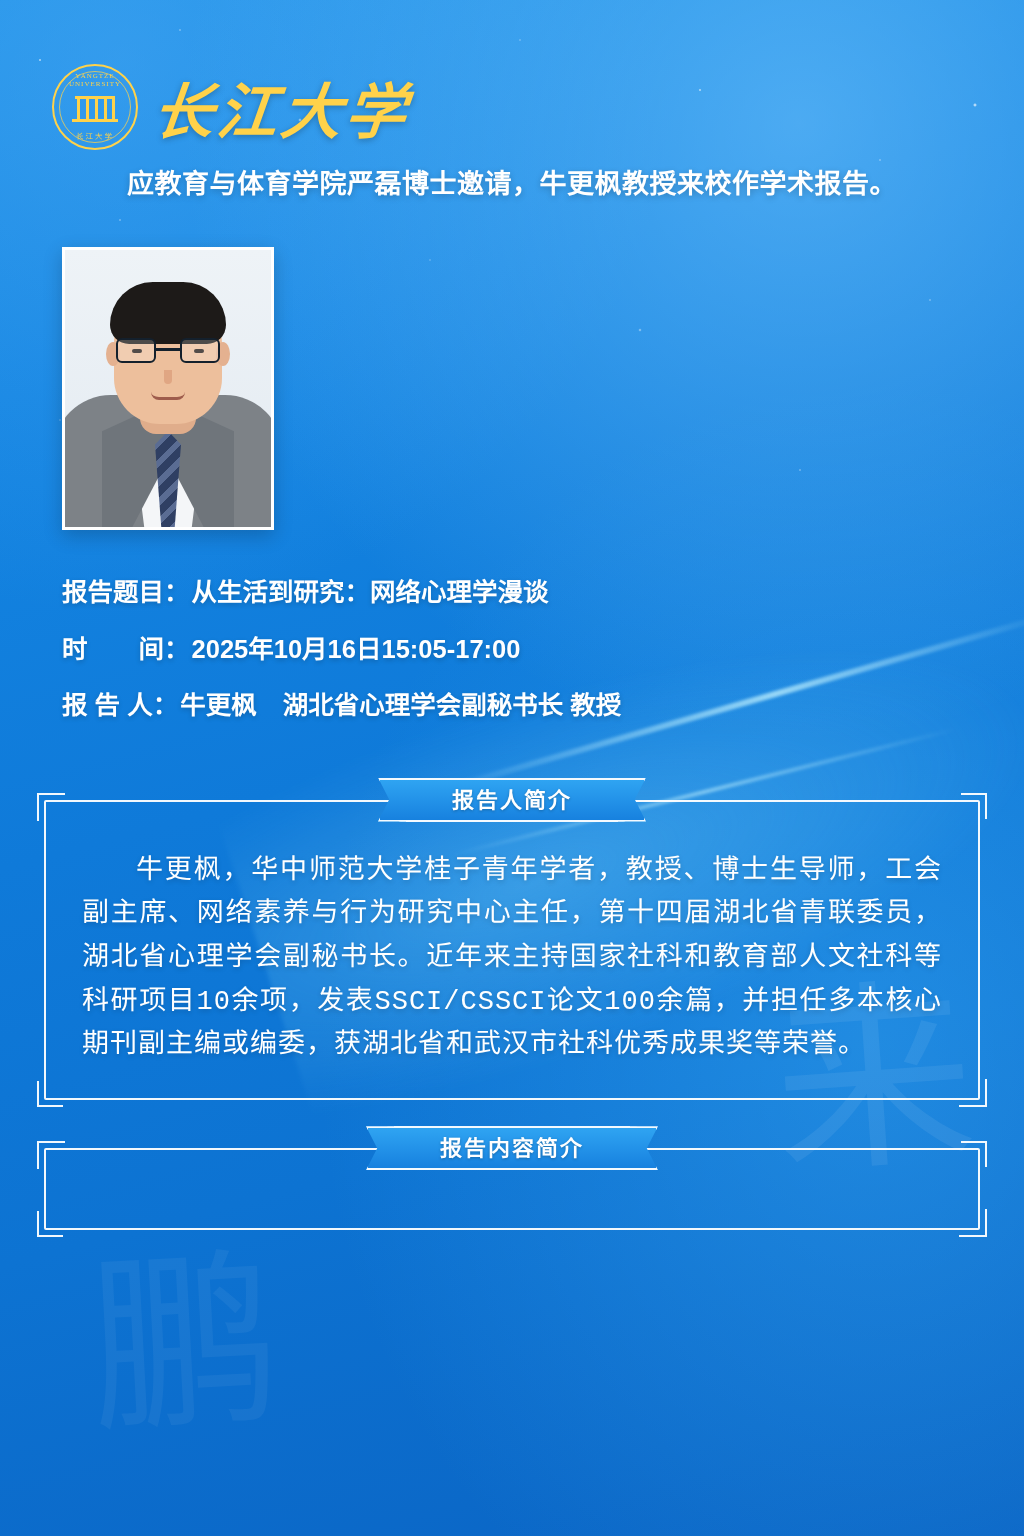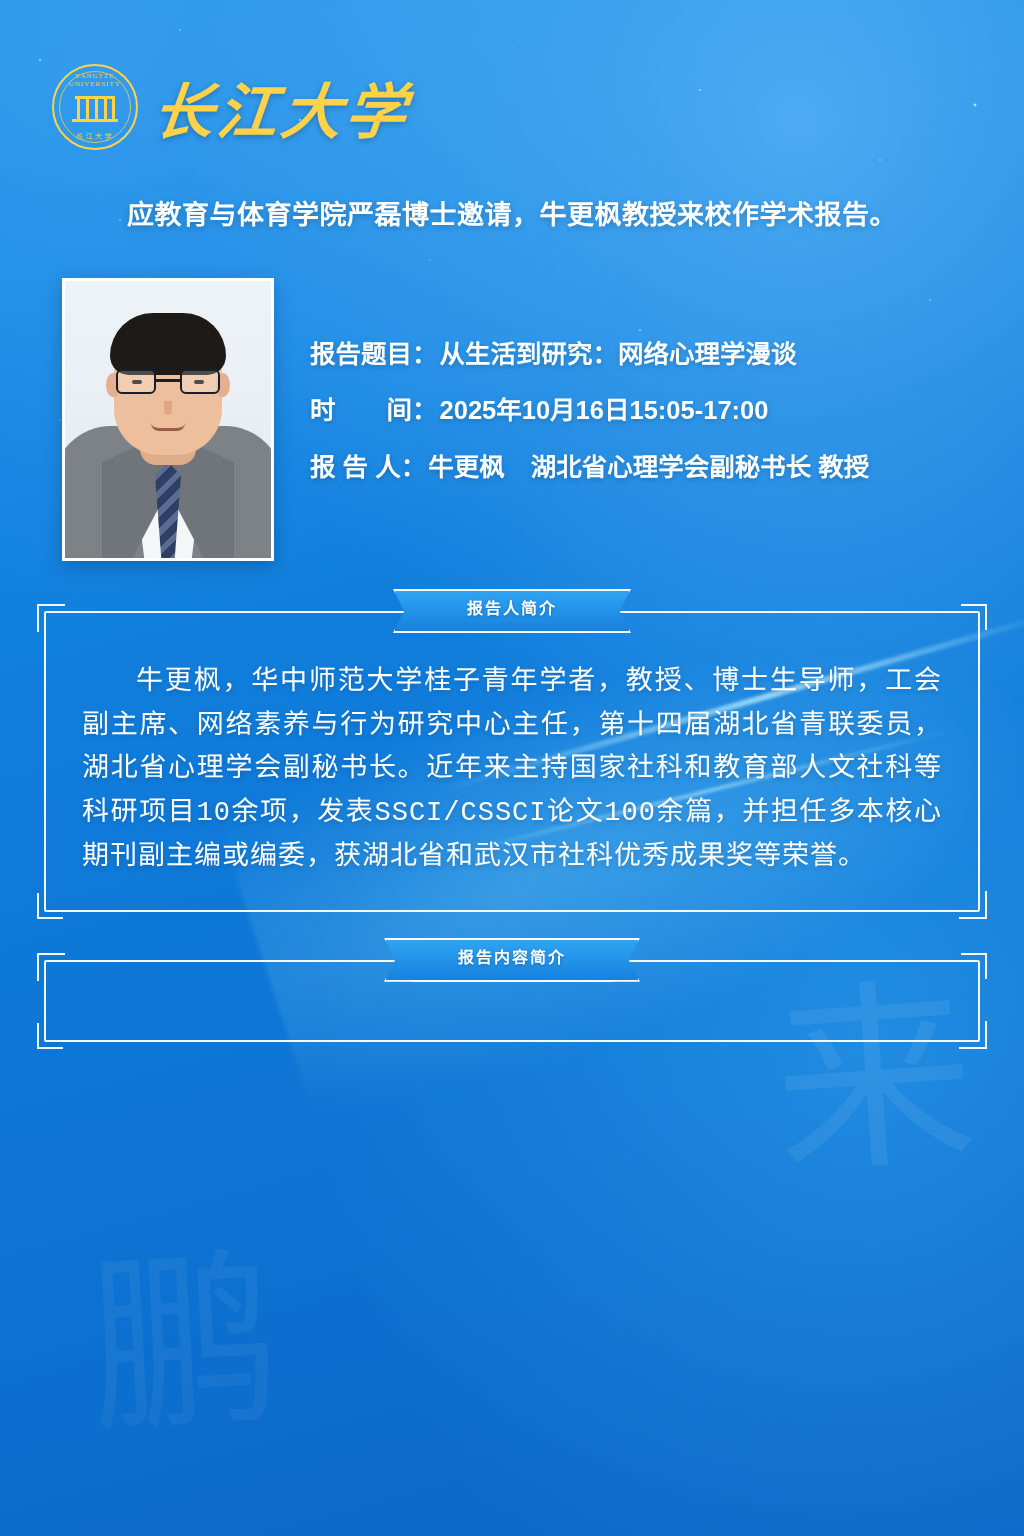--- a/index.html
+++ b/index.html
@@ -155,31 +155,32 @@
   }
 
   
   .headline {
     position: relative;
     text-align: center;
     color: #ffffff;
     font-size: 27px;
     font-weight: 700;
     letter-spacing: 0.5px;
-    margin-top: 43px;
+    margin-top: 12px;
     text-shadow: 0 2px 6px rgba(0,0,0,.22);
   }
 
   
   .info-row {
     position: relative;
     display: flex;
     gap: 36px;
     padding: 46px 56px 0 62px;
-    align-items: center;
+    align-items: flex-start;
+    flex-direction: column;
   }
   .portrait {
     width: 212px;
     height: 283px;
     flex: 0 0 auto;
     border: 3px solid #ffffff;
     background: linear-gradient(180deg,#f2f5f8 0%, #e7edf3 100%);
     position: relative;
     overflow: hidden;
     box-shadow: 0 6px 18px rgba(0,0,0,.2);
@@ -242,21 +243,21 @@
     position: relative;
     display: flex;
     justify-content: center;
     z-index: 3;
     height: 44px;
   }
   .ribbon {
     position: relative;
     background: linear-gradient(180deg,#2fa4f2 0%, #1781df 100%);
     color: #fff;
-    font-size: 16px;
+    font-size: 22px;
     font-weight: 700;
     padding: 8px 52px;
     border: 2px solid rgba(255,255,255,.95);
     border-radius: 3px;
     letter-spacing: 2px;
     text-shadow: 0 1px 3px rgba(0,0,0,.25);
     line-height: 1.2;
   }
   .ribbon::before, .ribbon::after {
     content: "";

